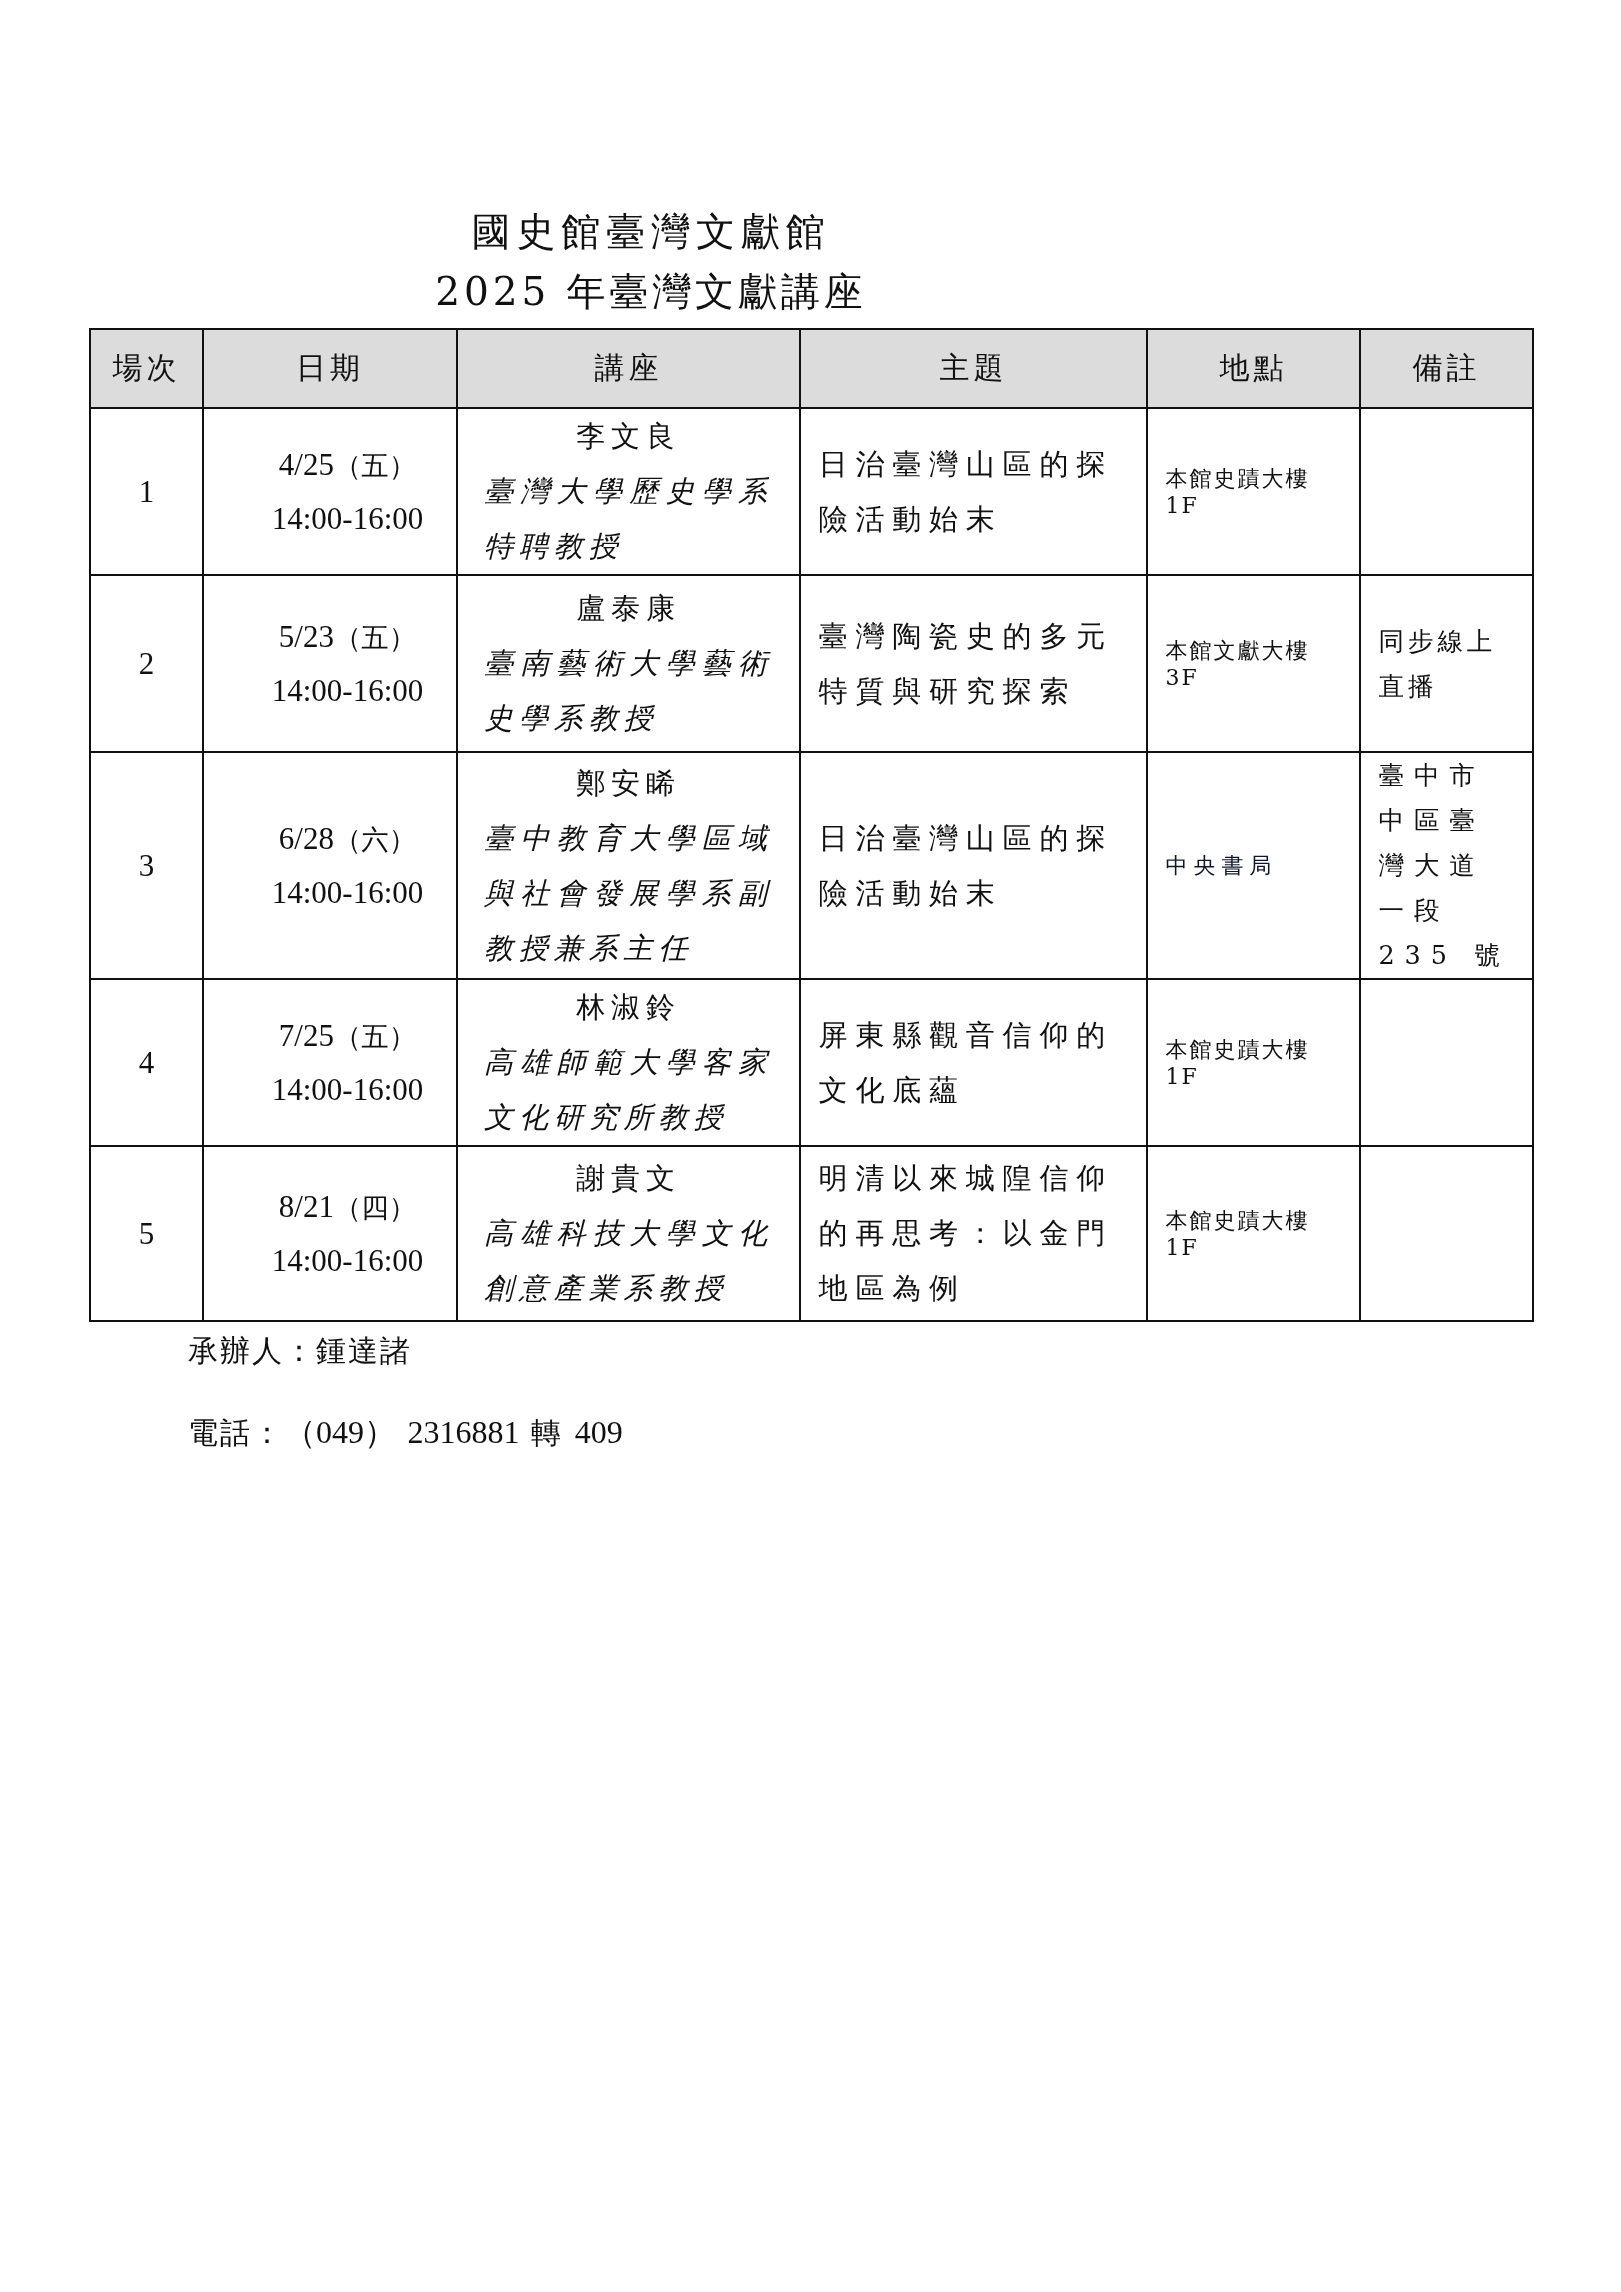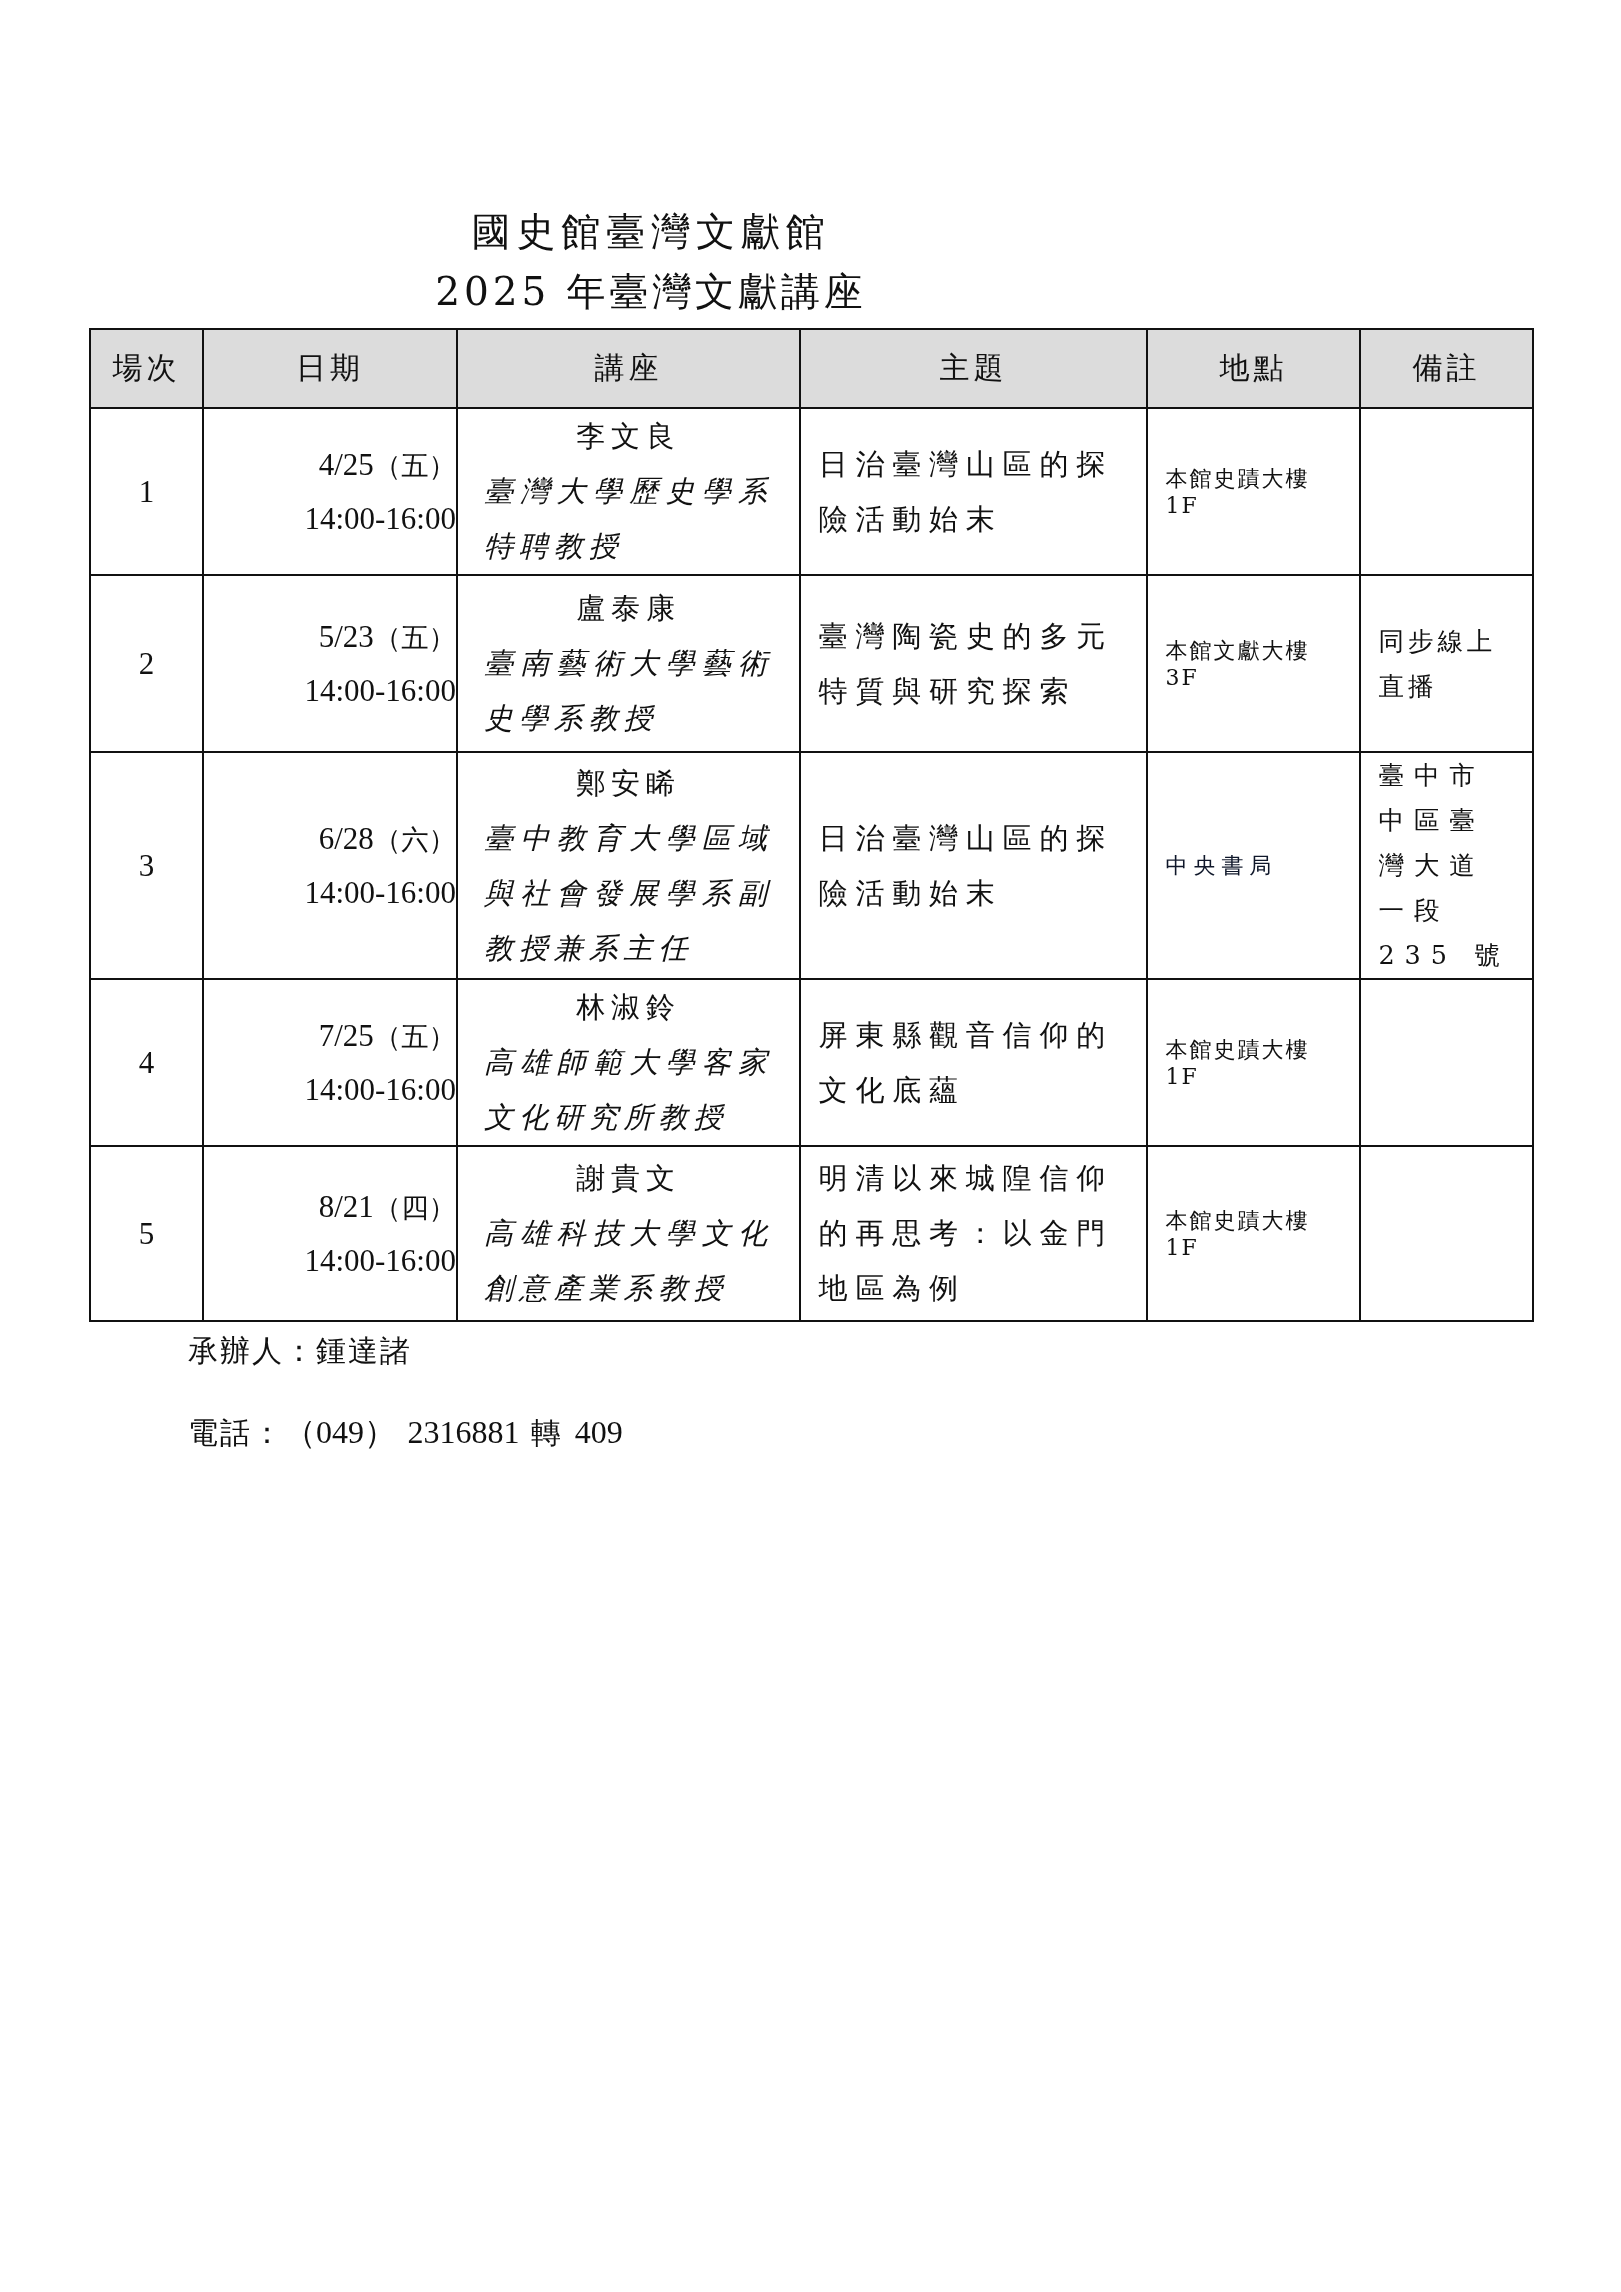--- a/index.html
+++ b/index.html
@@ -47,21 +47,21 @@
       height: 77px;
       text-align: center;
       letter-spacing: 3.9px;
     }
     td.num {
       text-align: center;
       font-size: 31px;
       font-family: "Liberation Serif", serif;
     }
     td.date {
-      text-align: right;
+      text-align: center;
       padding-left: 35px !important;
       font-size: 31px;
       line-height: 53px;
       font-family: "Liberation Serif", serif;
     }
     td.date .day { font-family: "DejaVu Serif", serif; font-size: 27.4px; }
     td.speaker {
       padding: 0 26px !important;
       font-size: 29px;
       line-height: 55px;

